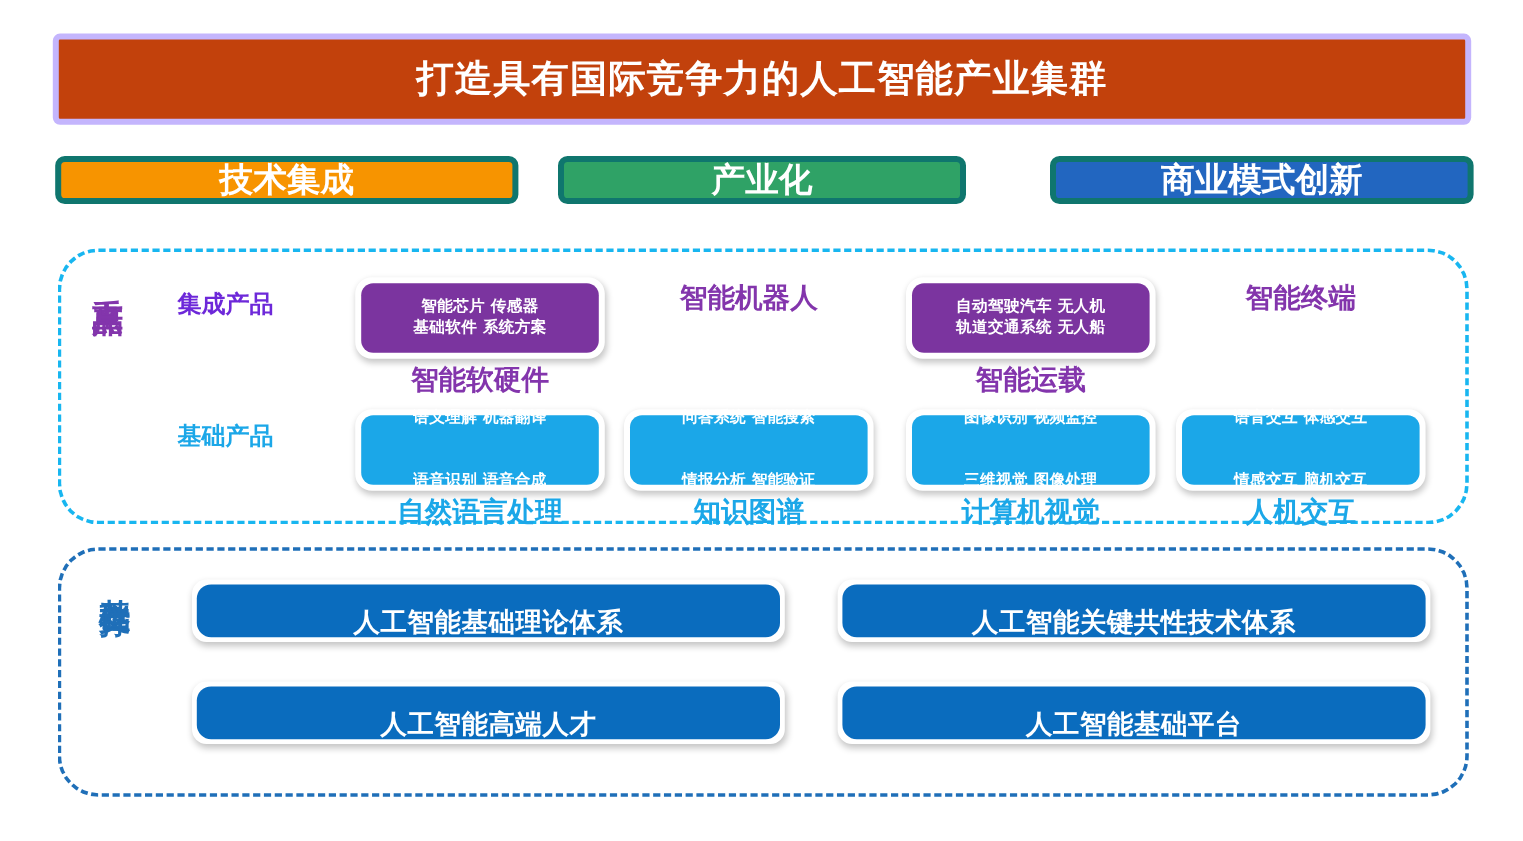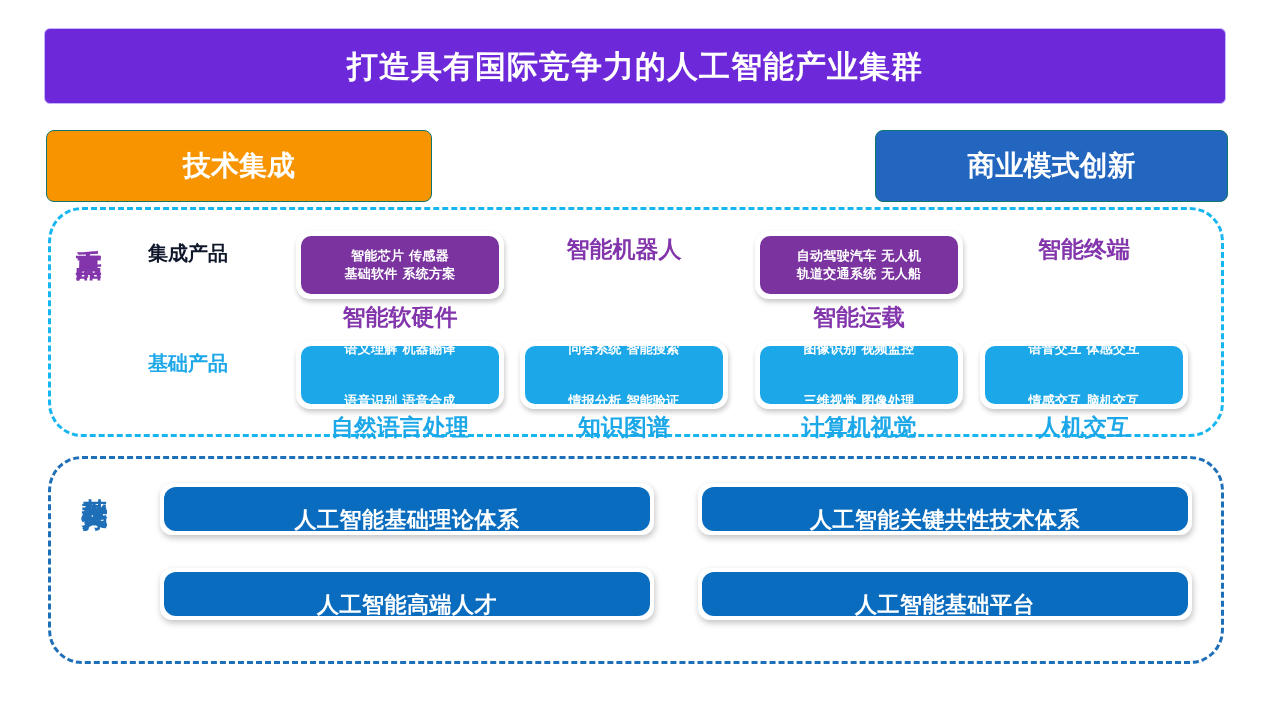--- a/index.html
+++ b/index.html
@@ -19,42 +19,42 @@
     overflow: hidden;
   }
 
   
   .title-banner {
     position: absolute;
     left: 44px;
     top: 28px;
     width: 1182px;
     height: 76px;
-    background: #6d28d9;
-    border: 1px solid #c4b5fd;
+    background: #c2410c;
+    border: 5px solid #c4b5fd;
     border-radius: 6px;
     display: flex;
     align-items: center;
     justify-content: center;
     box-sizing: border-box;
   }
   .title-banner .txt {
     color: #ffffff;
     font-size: 31px;
     font-weight: bold;
     letter-spacing: 1px;
     line-height: 1;
   }
 
   
   .cat-bar {
     position: absolute;
     top: 130px;
-    height: 72px;
-    border: 1px solid #0f766e;
+    height: 40px;
+    border: 5px solid #0f766e;
     border-radius: 8px;
     display: flex;
     align-items: center;
     justify-content: center;
     box-sizing: border-box;
   }
   .cat-bar .txt {
     color: #ffffff;
     font-size: 28px;
     font-weight: bold;
@@ -112,21 +112,21 @@
   .row-label {
     position: absolute;
     font-size: 20px;
     font-weight: bold;
     line-height: 1;
     white-space: nowrap;
   }
   .row-label.integrated {
     left: 148px;
     top: 243px;
-    color: #0f172a;
+    color: #6d28d9;
   }
   .row-label.basic {
     left: 148px;
     top: 353px;
     color: #1BA7E8;
   }
 
   
   .cell {
     position: absolute;
@@ -214,20 +214,23 @@
 
 <div id="canvas">
 
   <div class="title-banner">
     <span class="txt">打造具有国际竞争力的人工智能产业集群</span>
   </div>
 
   <div class="cat-bar c0">
     <span class="txt">技术集成</span>
   </div>
+  <div class="cat-bar c1">
+    <span class="txt">产业化</span>
+  </div>
   <div class="cat-bar c2">
     <span class="txt">商业模式创新</span>
   </div>
 
   <div class="sec-products"></div>
 
   <div class="vlabel products">重点产品</div>
 
   <div class="row-label integrated">集成产品</div>
   <div class="row-label basic">基础产品</div>

